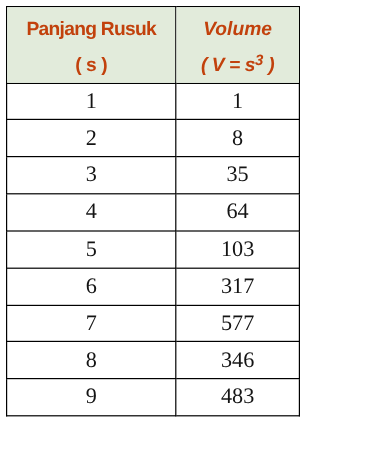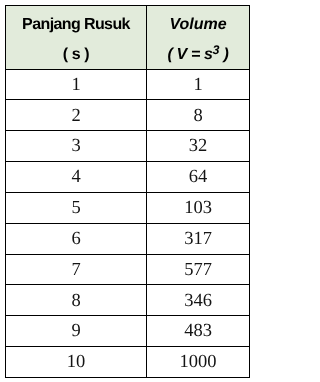--- a/index.html
+++ b/index.html
@@ -39,21 +39,21 @@
   col.col-s { width: 141px; }
   col.col-v { width: 103px; }
 
   td.head {
     position: relative;
     background: #e2ebdb;
     height: 62.5px;
     font-family: "Liberation Sans", sans-serif;
     font-weight: bold;
     font-size: 16px;
-    color: #000000;
+    color: #c2410c;
   }
   td.head-s .l1 { letter-spacing: -0.6px; }
   td.head-s .l2 { letter-spacing: -0.4px; }
   td.head-v .l1 { letter-spacing: 0px; font-style: italic; }
   td.head-v .l2 { letter-spacing: -0.35px; font-style: italic; }
   td.head .l1 {
     position: absolute; left: 0; right: 0; top: 11px;
     display: block; line-height: 1;
   }
   td.head .l2 {
@@ -99,21 +99,21 @@
       <tr class="data-row">
         <td class="cell"><span class="cv">1</span></td>
         <td class="cell"><span class="cv">1</span></td>
       </tr>
       <tr class="data-row">
         <td class="cell"><span class="cv">2</span></td>
         <td class="cell"><span class="cv">8</span></td>
       </tr>
       <tr class="data-row">
         <td class="cell"><span class="cv">3</span></td>
-        <td class="cell"><span class="cv">32</span></td>
+        <td class="cell"><span class="cv">35</span></td>
       </tr>
       <tr class="data-row">
         <td class="cell"><span class="cv">4</span></td>
         <td class="cell"><span class="cv">64</span></td>
       </tr>
       <tr class="data-row">
         <td class="cell"><span class="cv">5</span></td>
         <td class="cell"><span class="cv">103</span></td>
       </tr>
       <tr class="data-row">
@@ -125,19 +125,15 @@
         <td class="cell"><span class="cv">577</span></td>
       </tr>
       <tr class="data-row">
         <td class="cell"><span class="cv">8</span></td>
         <td class="cell"><span class="cv">346</span></td>
       </tr>
       <tr class="data-row">
         <td class="cell"><span class="cv">9</span></td>
         <td class="cell"><span class="cv">483</span></td>
       </tr>
-      <tr class="data-row">
-        <td class="cell"><span class="cv">10</span></td>
-        <td class="cell"><span class="cv">1000</span></td>
-      </tr>
     </tbody>
   </table>
 </div>
 
 </body></html>

